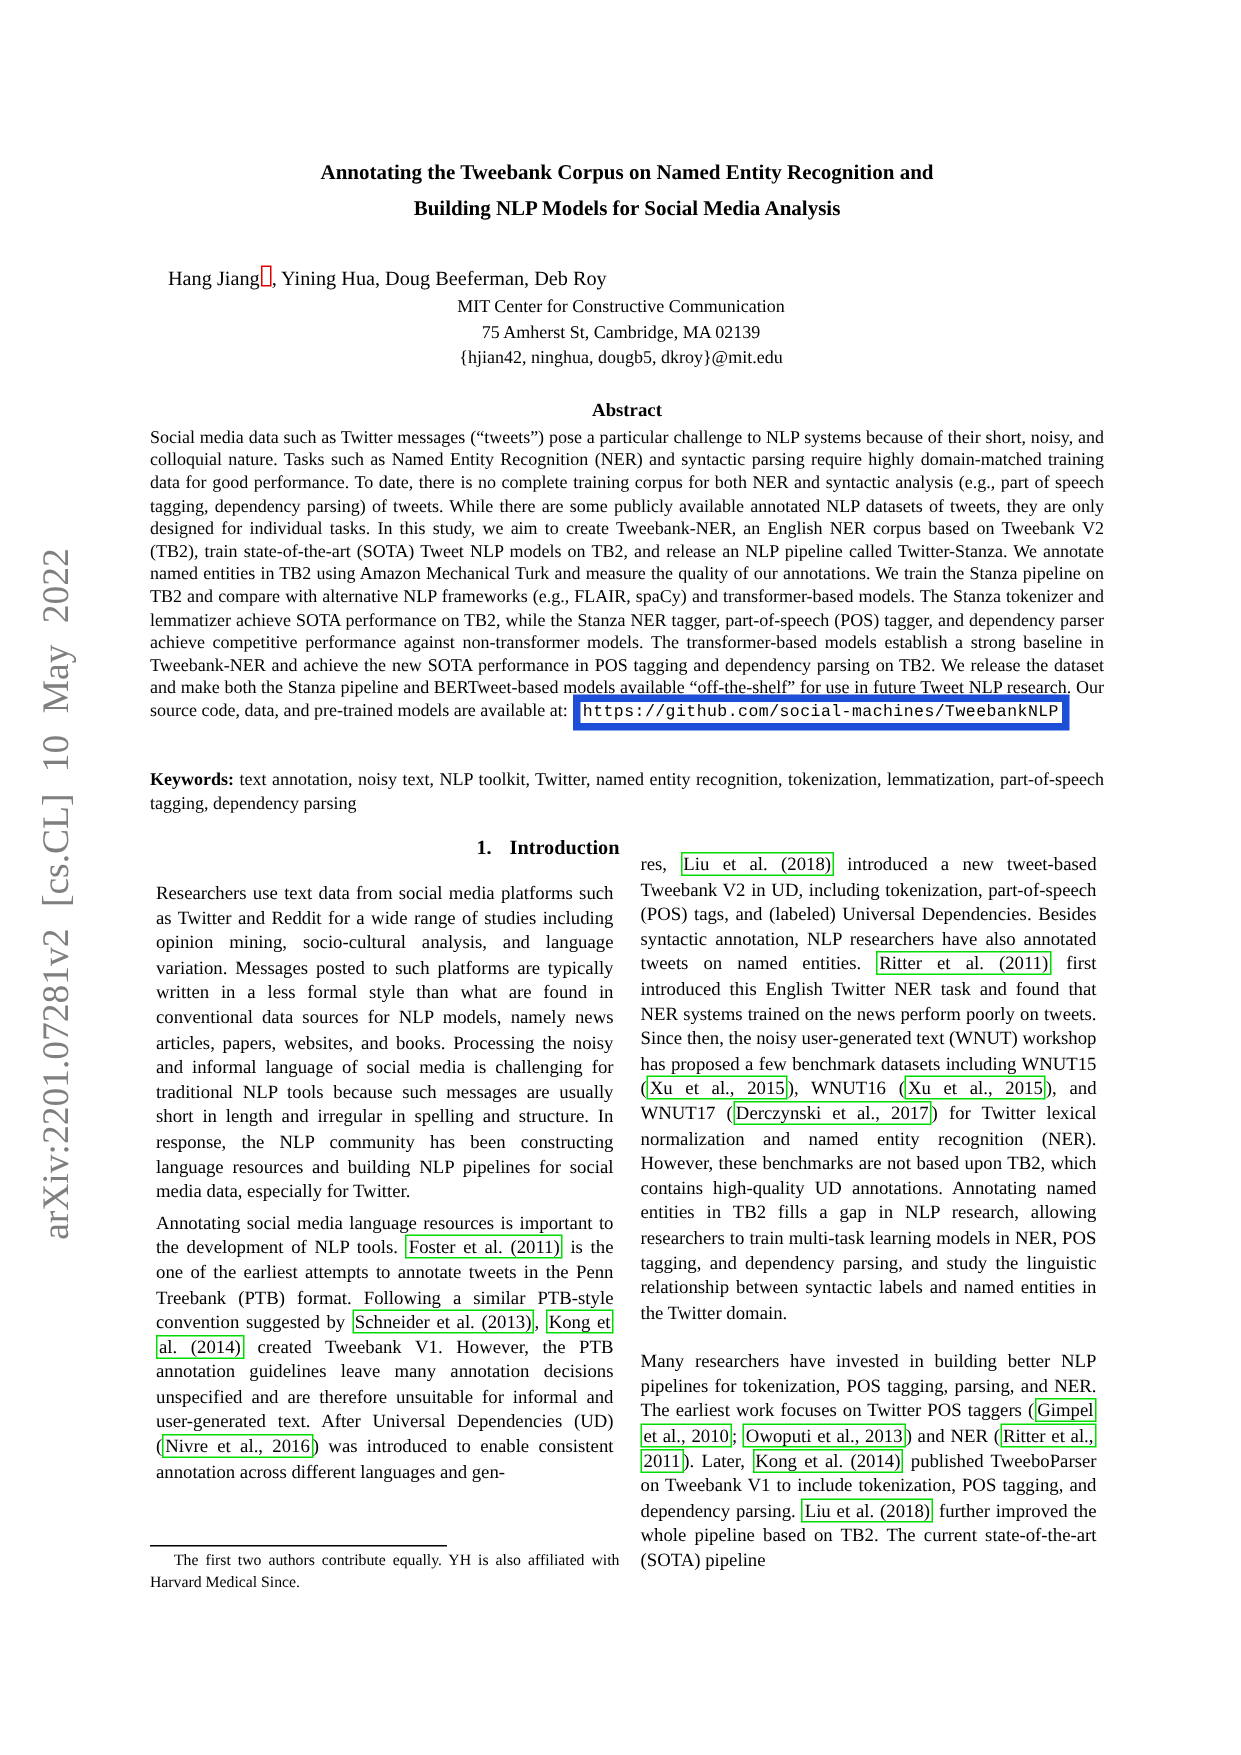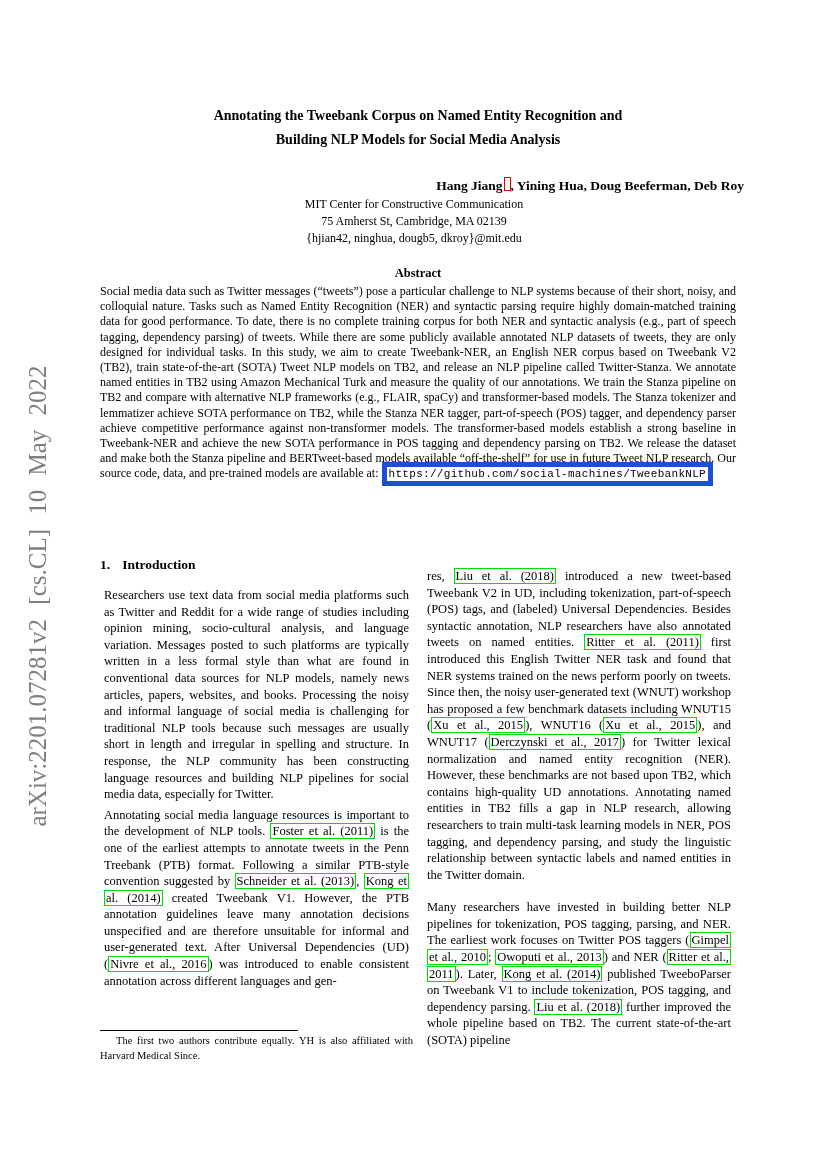--- a/index.html
+++ b/index.html
@@ -22,22 +22,22 @@
     color:#7f7f7f;
     text-align:center;
     word-spacing:0.32em;
     white-space:nowrap;
   }
   .title{
     position:absolute;top:104px;left:96px;width:644px;
     text-align:center;font-weight:bold;font-size:14px;line-height:24px;
   }
   .authors{
-    position:absolute;top:177px;left:100px;width:644px;
-    text-align:right;font-weight:bold;font-size:13.5px;
+    position:absolute;top:177px;left:112px;width:644px;
+    text-align:left;font-weight:normal;font-size:13.5px;
   }
   .affil{
     position:absolute;left:92px;width:644px;
     text-align:center;font-size:12px;
   }
   .affil1{top:197px}
   .affil2{top:214px}
   .affil3{top:231px}
   .abstract-heading{
     position:absolute;top:266px;left:96px;width:644px;
@@ -46,21 +46,21 @@
   .abstract-body{
     position:absolute;top:284px;left:100px;width:636px;
     font-size:12px;line-height:15.2px;text-align:justify;
   }
   .keywords{
     position:absolute;top:511px;left:100px;width:636px;
     font-size:12px;line-height:16px;text-align:justify;
   }
   .section-heading{
     position:absolute;top:557px;left:100px;width:313px;
-    text-align:left;font-weight:bold;font-size:13.5px;
+    text-align:right;font-weight:bold;font-size:13.5px;
   }
   .sec-num{margin-right:12px;}
   .col{
     position:absolute;
     font-size:12.5px;line-height:16.6px;text-align:justify;
     overflow:hidden;
   }
   .col-left{top:583px;left:100px;width:313px;height:441px;}
   .col-right{top:564px;left:423px;width:312px;height:501px;}
   .col p{margin:4px;padding:0;}
@@ -111,20 +111,21 @@
 
   <div class="authors"><span>Hang Jiang</span><span class="seg-r"></span><span>, Yining Hua, Doug Beeferman, Deb Roy</span></div>
 
   <div class="affil affil1">MIT Center for Constructive Communication</div>
   <div class="affil affil2">75 Amherst St, Cambridge, MA 02139</div>
   <div class="affil affil3">{hjian42, ninghua, dougb5, dkroy}@mit.edu</div>
 
   <div class="abstract-heading">Abstract</div>
   <div class="abstract-body"><span>Social media data such as Twitter messages (“tweets”) pose a particular challenge to NLP systems because of their short, noisy, and colloquial nature. Tasks such as Named Entity Recognition (NER) and syntactic parsing require highly domain-matched training data for good performance. To date, there is no complete training corpus for both NER and syntactic analysis (e.g., part of speech tagging, dependency parsing) of tweets. While there are some publicly available annotated NLP datasets of tweets, they are only designed for individual tasks. In this study, we aim to create Tweebank-NER, an English NER corpus based on Tweebank V2 (TB2), train state-of-the-art (SOTA) Tweet NLP models on TB2, and release an NLP pipeline called Twitter-Stanza. We annotate named entities in TB2 using Amazon Mechanical Turk and measure the quality of our annotations. We train the Stanza pipeline on TB2 and compare with alternative NLP frameworks (e.g., FLAIR, spaCy) and transformer-based models. The Stanza tokenizer and lemmatizer achieve SOTA performance on TB2, while the Stanza NER tagger, part-of-speech (POS) tagger, and dependency parser achieve competitive performance against non-transformer models. The transformer-based models establish a strong baseline in Tweebank-NER and achieve the new SOTA performance in POS tagging and dependency parsing on TB2. We release the dataset and make both the Stanza pipeline and BERTweet-based models available “off-the-shelf” for use in future Tweet NLP research. Our source code, data, and pre-trained models are available at: </span><span class="seg-u">https://github.com/social-machines/TweebankNLP</span></div>
 
+  <div class="keywords"><span class="seg-b">Keywords:</span><span> text annotation, noisy text, NLP toolkit, Twitter, named entity recognition, tokenization, lemmatization, part-of-speech tagging, dependency parsing</span></div>
 
   <div class="section-heading">
     <span class="sec-num">1.</span><span>Introduction</span>
   </div>
 
   <div class="col col-left">
     <p><span>Researchers use text data from social media platforms such as Twitter and Reddit for a wide range of studies including opinion mining, socio-cultural analysis, and language variation. Messages posted to such platforms are typically written in a less formal style than what are found in conventional data sources for NLP models, namely news articles, papers, websites, and books. Processing the noisy and informal language of social media is challenging for traditional NLP tools because such messages are usually short in length and irregular in spelling and structure. In response, the NLP community has been constructing language resources and building NLP pipelines for social media data, especially for Twitter.</span></p>
     <p><span>Annotating social media language resources is important to the development of NLP tools. </span><span class="seg-c">Foster et al. (2011)</span><span> is the one of the earliest attempts to annotate tweets in the Penn Treebank (PTB) format. Following a similar PTB-style convention suggested by </span><span class="seg-c">Schneider et al. (2013)</span><span>, </span><span class="seg-c">Kong et al. (2014)</span><span> created Tweebank V1. However, the PTB annotation guidelines leave many annotation decisions unspecified and are therefore unsuitable for informal and user-generated text. After Universal Dependencies (UD) (</span><span class="seg-c">Nivre et al., 2016</span><span>) was introduced to enable consistent annotation across different languages and gen-</span></p>
   </div>
 

